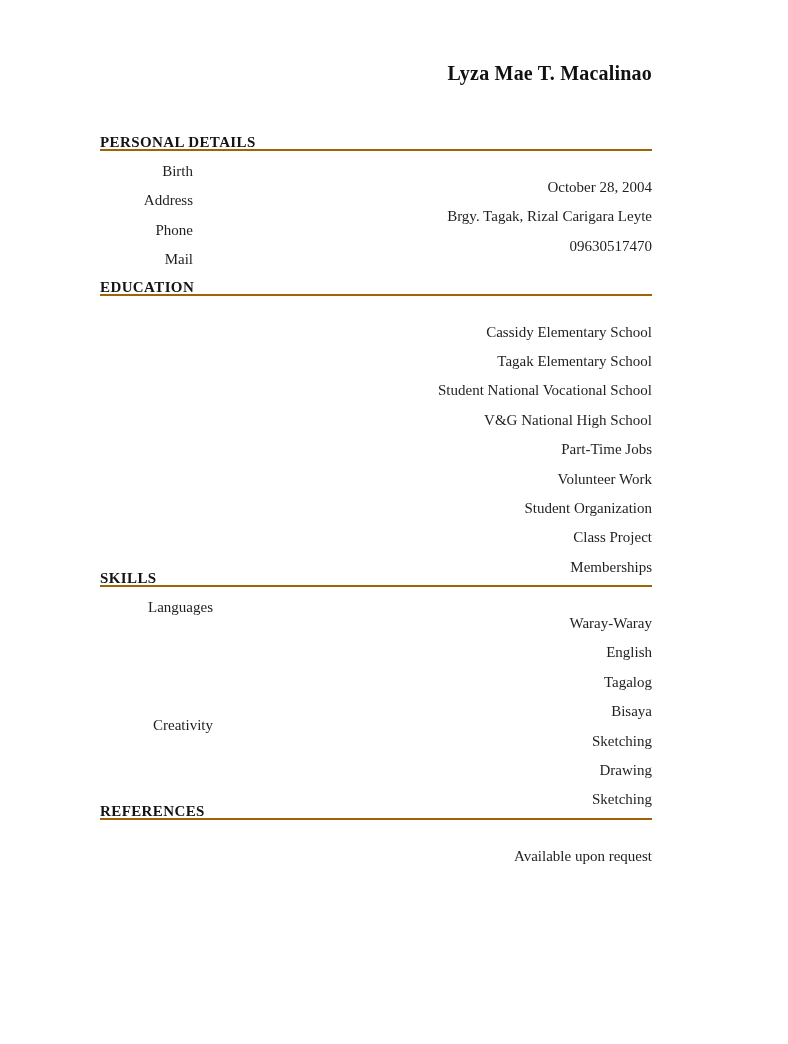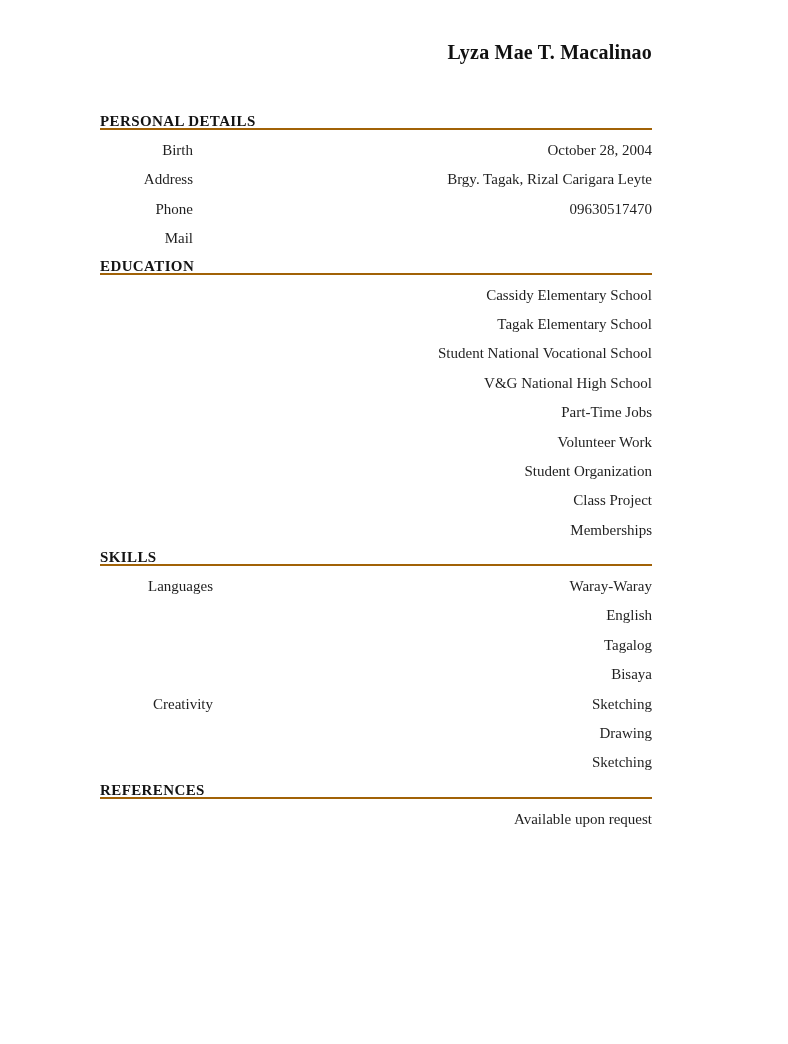--- a/index.html
+++ b/index.html
@@ -7,21 +7,21 @@
   .page {
     position: relative;
     width: 788px;
     height: 1044px;
     background: #ffffff;
     font-family: "Liberation Serif", "DejaVu Serif", serif;
     color: #1f1f1f;
     overflow: hidden;
   }
   .content {
-    padding-top: 40px;
+    padding-top: 61px;
     margin-left: 100px;
     width: 552px;
   }
   .doc-name {
     height: 24px;
     line-height: 24px;
     text-align: right;
     font-size: 20px;
     font-weight: bold;
     color: #111111;
@@ -45,21 +45,21 @@
     height: 20px;
     line-height: 20px;
     font-size: 15px;
     margin-bottom: 9.4px;
     display: flex;
     text-align: right;
   }
   .row .label { flex: 0 0 auto; }
   .row.pd .label { width: 93px; }
   .row.sk .label { width: 113px; }
-  .row .value { flex: 1 1 auto; }
+  .row .value { flex: 1 1 auto; margin-top: 16px; }
   a.mail-link {
     color: #1f6fbe;
     text-decoration: underline;
     cursor: pointer;
   }
 </style>
 </head>
 <body>
 
 <div class="page">

